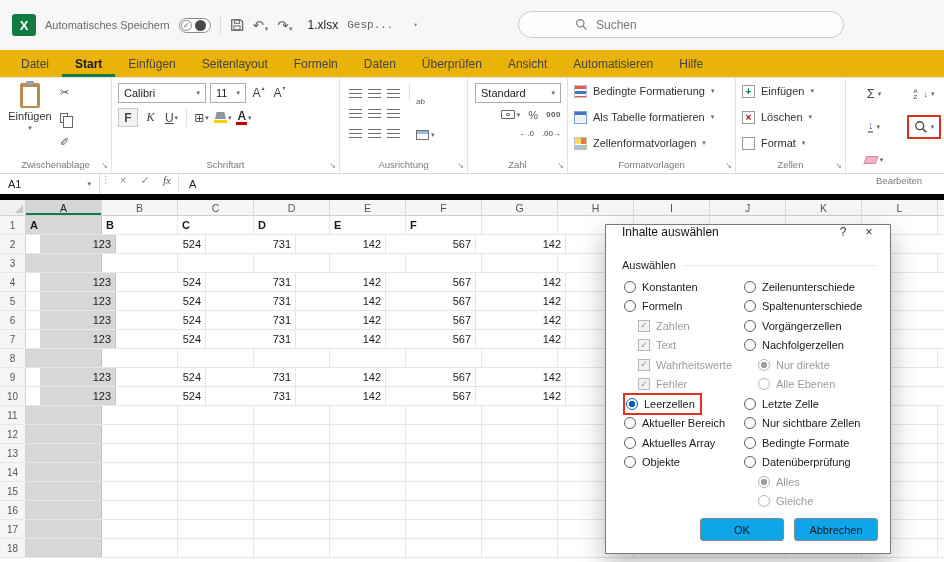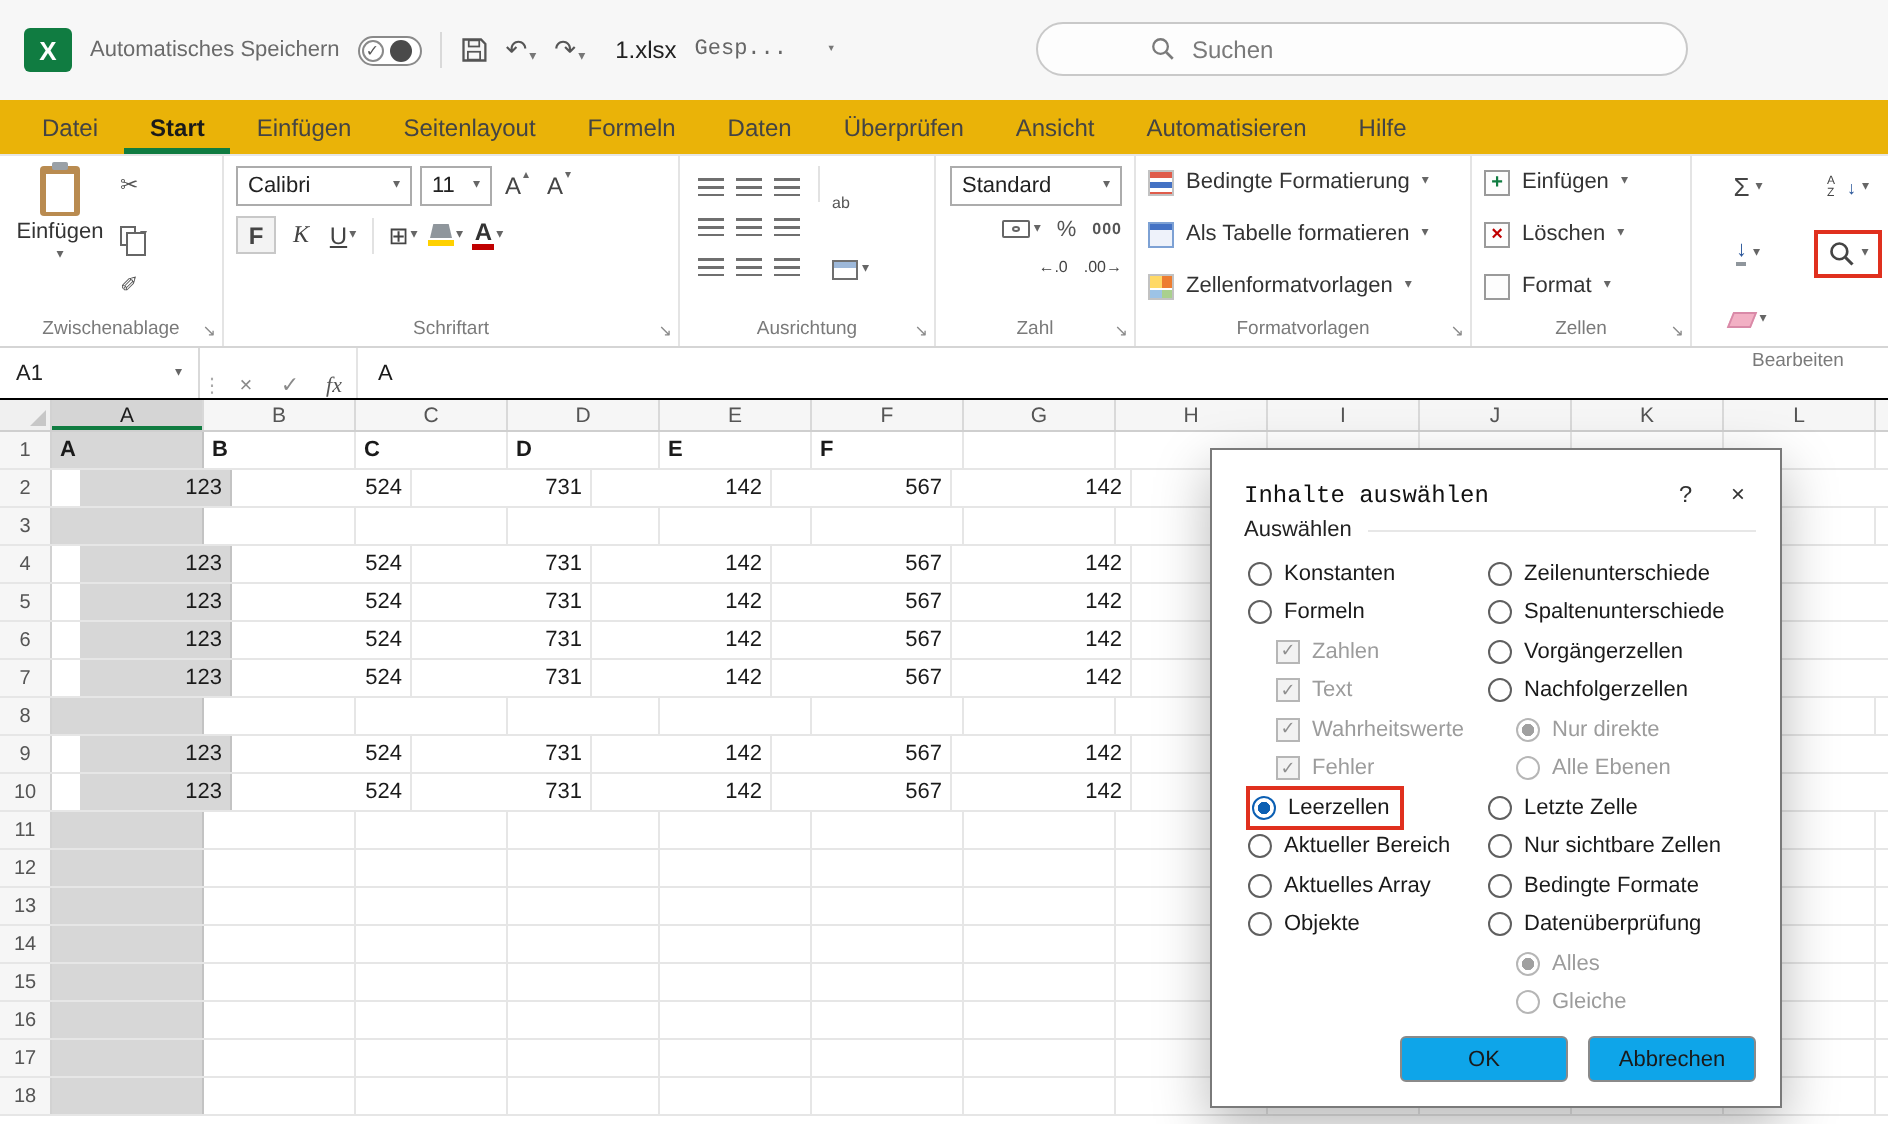--- a/index.html
+++ b/index.html
@@ -96,21 +96,21 @@
   .edit-item { display:inline-flex; align-items:center; gap:3px; color:#444; cursor:default; padding:2px 4px; }
   .sigma { font-size:13px; color:#444; }
   .az { width:7px; font-size:6px; line-height:6px; word-break:break-all; display:inline-block; color:#444; }
   .az-arrow { font-size:9px; color:#2b579a; }
   .fill-ic { font-size:11px; color:#2b579a; border-bottom:2px solid #8f969c; line-height:11px; }
   .eraser { width:12px; height:8px; background:#f2b0c4; border:1px solid #d98aa8; transform:skewX(-22deg); }
   .red-outline { outline:2.5px solid #e0301e; outline-offset:1px; }
   .mag line, .mag circle { stroke:#444; }
 
   
-  .formula-bar { height:26px; background:#fff; border-bottom:1px solid #000000; display:flex; align-items:flex-end; }
+  .formula-bar { height:26px; background:#fff; border-bottom:6px solid #000000; display:flex; align-items:flex-start; }
   .name-box { width:100px; height:100%; border-right:1px solid #d9d9d9; display:flex; align-items:center;
     justify-content:space-between; padding:0 8px; font-size:11px; color:#222; }
   .fb-ic { width:22px; text-align:center; color:#8a8a8a; font-size:11px; cursor:default; }
   .fb-dots { width:12px; text-align:center; color:#aaa; font-size:10px; }
   .fx { font-style:italic; font-family:"Liberation Serif","DejaVu Serif",serif; color:#555; }
   .fb-content { flex:1; padding-left:10px; font-size:11px; color:#1a1a1a; border-left:1px solid #e4e4e4; height:100%; display:flex; align-items:center; }
 
   
   .sheet { height:362px; position:relative; background:#fff; }
   .col-headers { display:flex; height:16px; background:#f6f6f6; border-bottom:1px solid #cfcfcf; }
@@ -124,21 +124,21 @@
     display:flex; align-items:center; justify-content:center; cursor:default; }
   .cell { width:76px; flex:none; border-right:1px solid #e6e6e6; font-size:11px; display:flex; align-items:center;
     padding:0 4px; color:#1a1a1a; overflow:hidden; }
   .cell.num { justify-content:flex-end;margin-left:14px; }
   .cell.bold { font-weight:700; }
   .cell.selcol { background:#d7d7d7; border-right-color:#c3c3c3; border-bottom-color:#c9c9c9; }
 
   
   .dialog { position:absolute; left:605px; top:224px; width:286px; height:330px; background:#fff;
     border:1px solid #7a7a7a; box-shadow:0 10px 26px rgba(0,0,0,.28); display:flex; flex-direction:column; z-index:10; }
-  .dialog-titlebar { height:30px; display:flex; align-items:flex-end; padding:0 10px 0 16px; gap:4px; flex:none;font-family:Liberation Mono, monospace; }
+  .dialog-titlebar { height:30px; display:flex; align-items:flex-start; padding:0 10px 0 16px; gap:4px; flex:none; }
   .dialog-title { flex:1; font-size:12px; color:#111; }
   .dlg-btn { width:22px; text-align:center; color:#333; font-size:12px; cursor:default; }
   .section-label { padding:4px 0 6px 16px; color:#222; display:flex; align-items:center; gap:8px; }
   .section-label::after { content:""; flex:1; height:1px; background:#e7e7e7; margin-right:12px; }
   .options-cols { display:flex; padding:0 8px 0 18px; flex:1; }
   .opt-col.left { width:120px; }
   .opt-col.right { flex:1; }
   .opt { display:flex; align-items:center; gap:6px; height:19.5px; }
   .opt.indent { padding-left:14px; }
   .opt-label { color:#1a1a1a; white-space:nowrap; }

